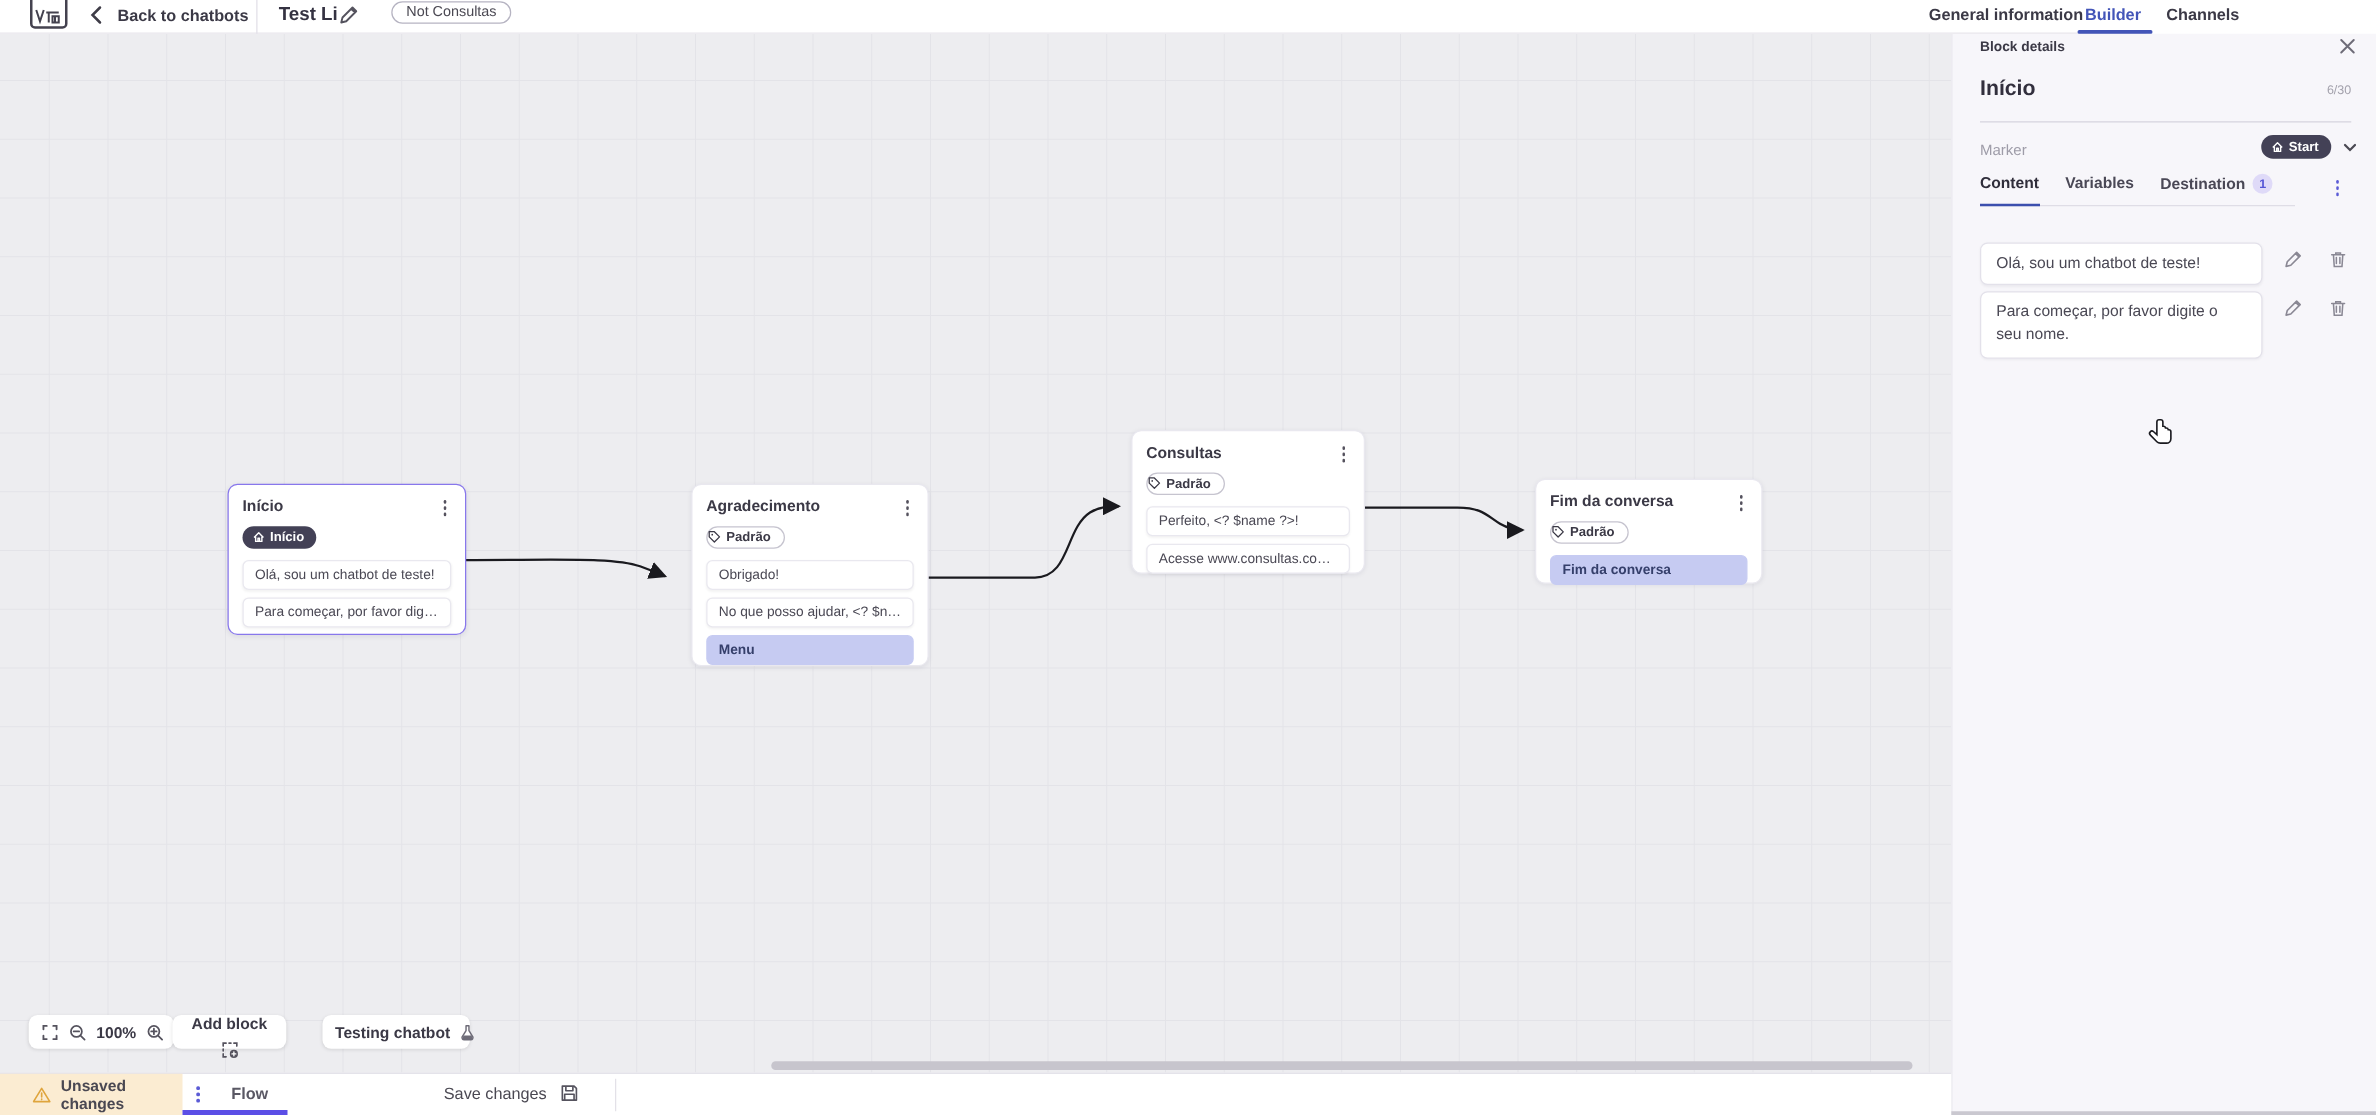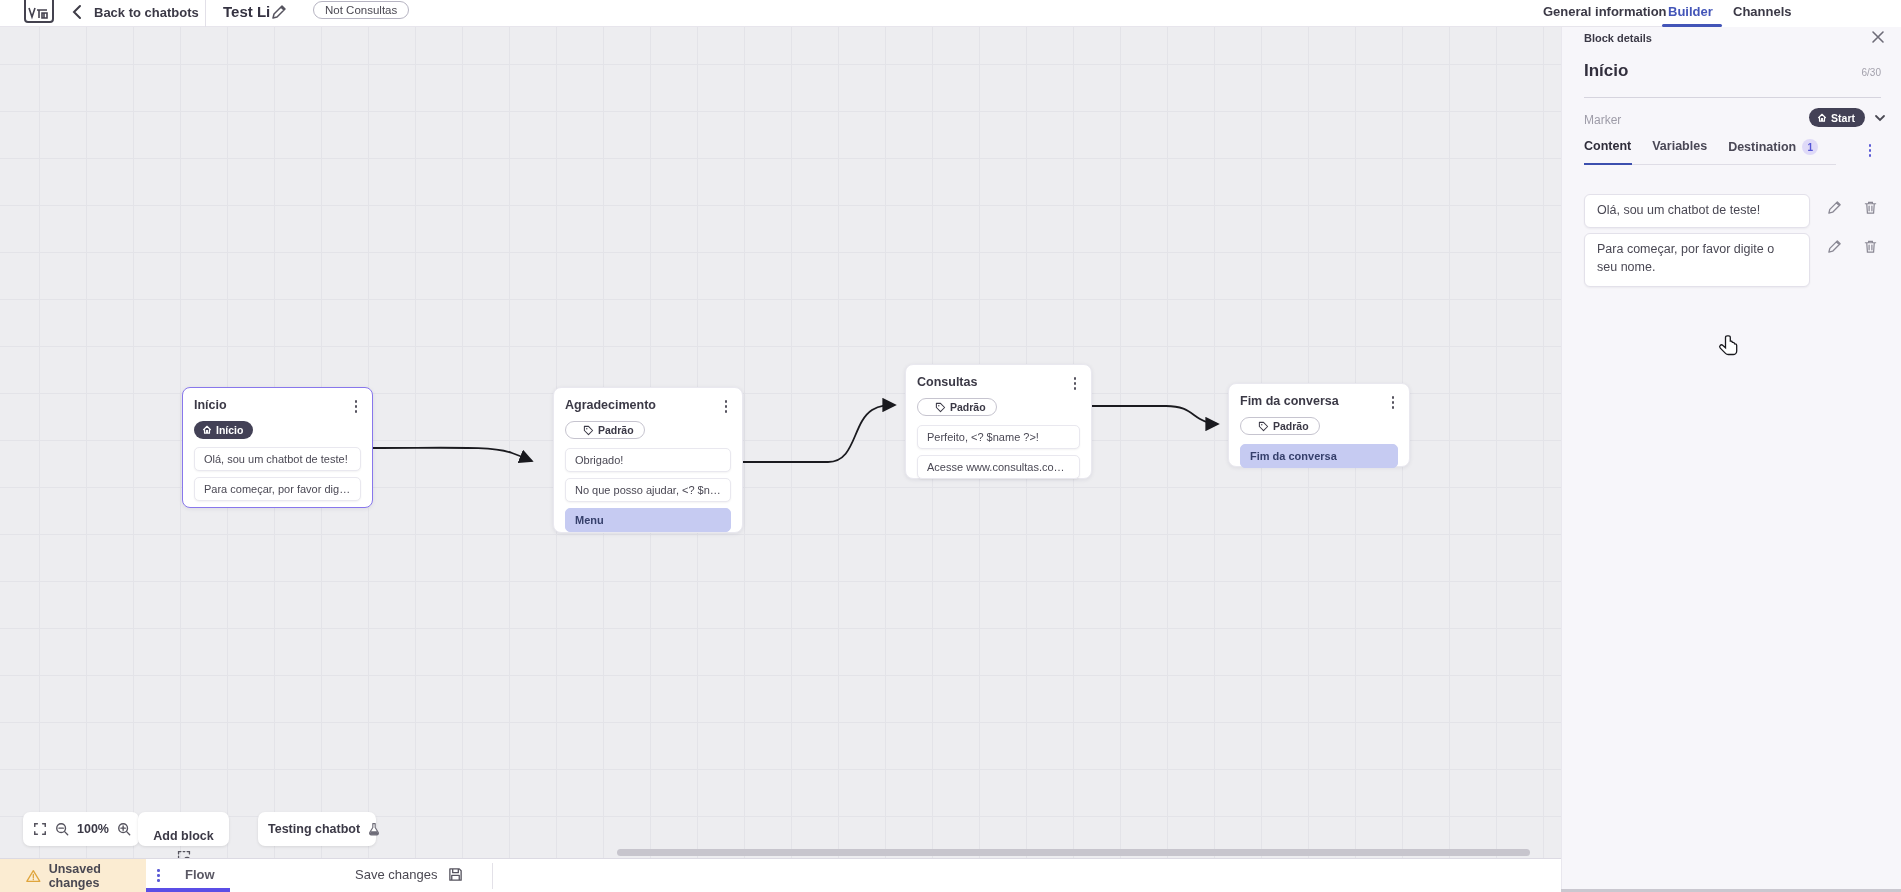--- a/index.html
+++ b/index.html
@@ -25,35 +25,35 @@
   
   .canvas { position:absolute; left:0; top:27px; width:1561px; height:831px; background-color:#ededf0;
     background-image:linear-gradient(#e3e3e8 1px, transparent 1px), linear-gradient(90deg,#e3e3e8 1px, transparent 1px);
     background-size:47px 47px; background-position:-8px -10px; overflow:hidden; }
   .wires { position:absolute; left:0; top:0; width:1561px; height:831px; z-index:1; pointer-events:none; }
 
   .block { position:absolute; background:#fff; border:1px solid #e9e8ef; border-radius:8px; box-shadow:0 1px 4px rgba(30,30,60,.08); padding:10px 11px; z-index:2; }
   .block.selected { border:1.5px solid #8877ec; }
   .block.b0 { left:182px; top:360px; width:191px; height:121px; }
   .block.b1 { left:553px; top:360px; width:190px; height:146px; }
-  .block.b2 { left:905px; top:337px; width:187px; height:115px; }
+  .block.b2 { left:905px; top:317px; width:187px; height:115px; }
   .block.b3 { left:1228px; top:356px; width:182px; height:84px; }
   .block-head { display:flex; justify-content:space-between; align-items:flex-start; }
   .block-title { font-size:12.5px; font-weight:700; color:#3b3946; }
   .dots-v { display:flex; flex-direction:column; gap:2.5px; padding:2px 4px; cursor:pointer; }
   .dots-v i { width:2.5px; height:2.5px; border-radius:50%; background:#55525e; }
   .dots-v.blue i { background:#5b5bd6; }
   .badge-dark { display:inline-flex; align-items:center; gap:4px; margin-top:6px; background:#434156; color:#fff; font-size:10.5px; font-weight:700; padding:3px 10px 3px 8px; border-radius:10px; }
-  .badge-tag { display:inline-flex; align-items:flex-end; gap:4px; margin-top:6px; background:#fff; color:#3b3946; font-size:10.5px; font-weight:700; padding:2px 10px 2px 17px; border:1px solid #c6c4cf; border-radius:10px; }
+  .badge-tag { display:inline-flex; align-items:flex-start; gap:4px; margin-top:6px; background:#fff; color:#3b3946; font-size:10.5px; font-weight:700; padding:2px 10px 2px 0; border:1px solid #c6c4cf; border-radius:10px; }
   .block-items { margin-top:8px; display:flex; flex-direction:column; gap:6px; }
   .bitem { background:#fff; border:1px solid #e9e8ef; border-radius:5px; box-shadow:0 1px 2px rgba(0,0,0,.05); font-size:11px; color:#4a4854; padding:5px 9px; white-space:nowrap; overflow:hidden; text-overflow:ellipsis; }
   .bitem.highlight { background:#c6cbf2; border-color:#c6cbf2; color:#353f6b; font-weight:700; box-shadow:none; }
 
   
-  .ctrl-card { position:absolute; top:785px; height:27px; background:#fff; border-radius:7px; box-shadow:0 1px 3px rgba(0,0,0,.1); display:flex; align-items:center; gap:8px; padding:17px 10px; z-index:3; }
+  .ctrl-card { position:absolute; top:785px; height:27px; background:#fff; border-radius:7px; box-shadow:0 1px 3px rgba(0,0,0,.1); display:flex; align-items:center; gap:8px; padding:0 10px; z-index:3; }
   .ctrl-zoom { left:23px; width:116px; }
   .ctrl-add { left:138px; width:91px; gap:7px; cursor:pointer;flex-direction:column; }
   .ctrl-test { left:258px; width:118px; gap:7px; cursor:pointer; }
   .ctrl-label { font-size:12.5px; font-weight:700; color:#3b3946; white-space:nowrap; }
   .icon14 { width:14px; height:14px; color:#55535e; flex:none; cursor:pointer; }
   .hscroll { position:absolute; left:617px; top:822px; width:913px; height:7px; background:#c7c5cd; border-radius:4px; z-index:3; cursor:grab; }
 
   
   .panel { position:absolute; left:1561px; top:27px; width:340px; height:865px; background:#f7f6fa; border-left:1px solid #e9e7ee; z-index:20; }
   .pd-header { position:absolute; left:22px; top:5px; font-size:11px; font-weight:600; color:#3b3946;text-align:right; }

